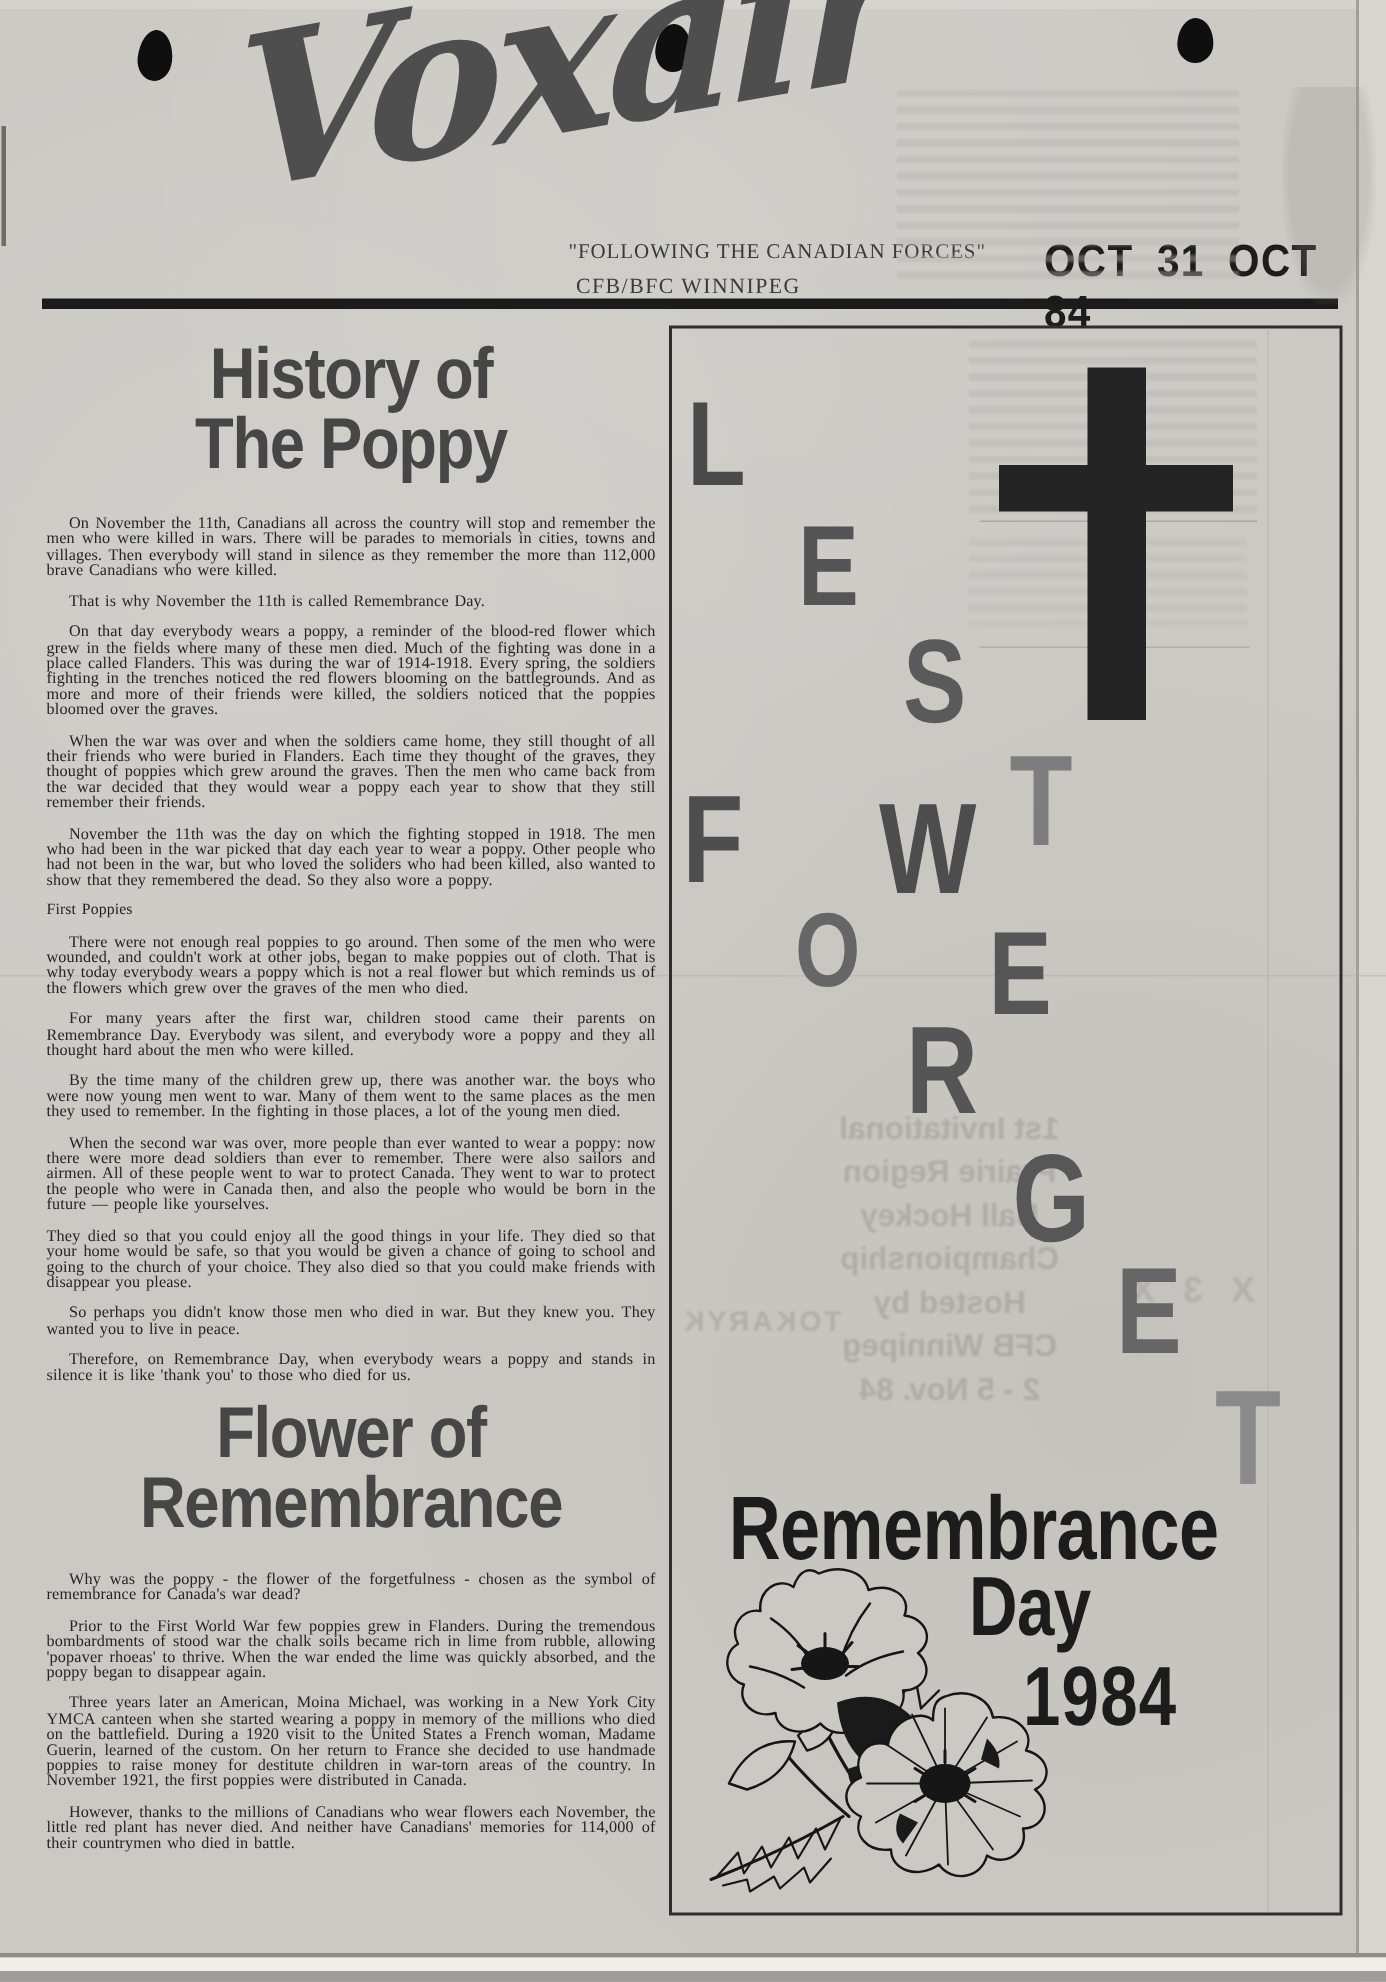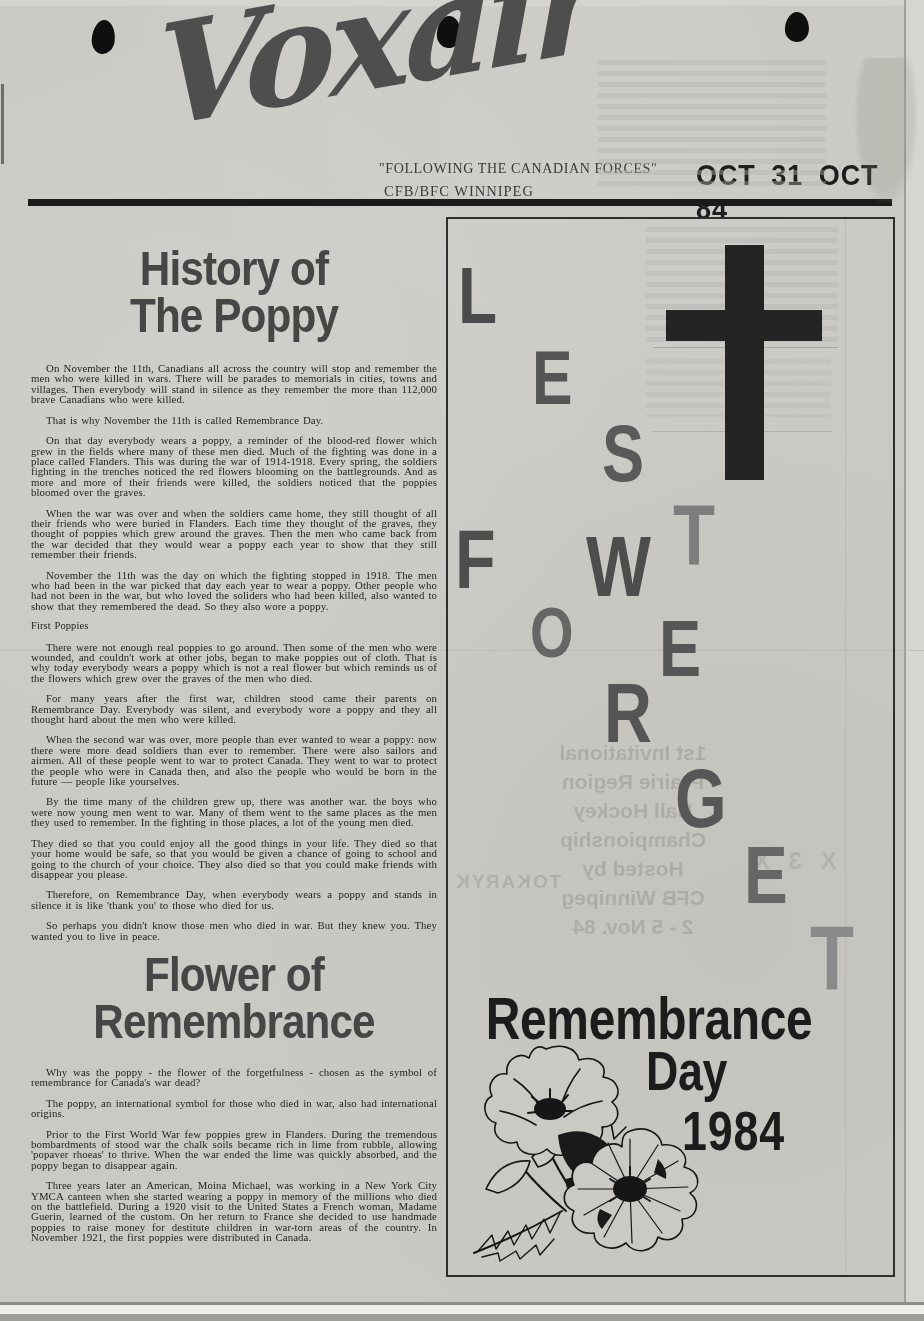--- a/index.html
+++ b/index.html
@@ -30,21 +30,21 @@
   .tagline2{position:absolute;left:384px;top:183px;font-size:14.5px;letter-spacing:1px;color:#3a3a3a;}
   .issue-date{position:absolute;left:696px;top:158px;font-family:"Liberation Sans",sans-serif;font-weight:700;
         font-size:30px;color:#1d1d1d;transform:scaleX(.9);transform-origin:left top;letter-spacing:1px;word-spacing:8px;}
   .masthead-rule{position:absolute;left:28px;top:199px;width:864px;height:7px;background:#1b1b1b;}
   .ghost-block{position:absolute;background:repeating-linear-gradient(#b4b3ae 0 5px,transparent 5px 11px);
         filter:blur(.6px);opacity:.4;}
   .gh-header{left:598px;top:60px;width:228px;height:132px;}
   .gh-corner{position:absolute;left:855px;top:58px;width:62px;height:145px;opacity:.22;
         background:radial-gradient(ellipse at 50% 40%,#8a897f 0 60%,transparent 75%);}
   
-  .left-col{position:absolute;left:21px;top:245px;width:426px;color:#242424;}
+  .left-col{position:absolute;left:21px;top:226px;width:426px;color:#242424;}
   .headline{font-family:"Liberation Sans",sans-serif;font-weight:700;font-size:48px;line-height:.98;
         transform:scaleX(.88);transform-origin:center top;text-align:center;color:#464646;
         letter-spacing:-1px;margin:0 0 24px;}
   .headline2{margin:8px 0 22px;}
   .body-p{font-size:10.8px;line-height:10.4px;text-align:justify;text-indent:15px;margin:10px;
         word-spacing:1px;letter-spacing:.1px;}
   .subhead{font-weight:normal;text-indent:0;font-size:10.5px;}
   .noindent{text-indent:0;}
   
   .panel{position:absolute;left:446px;top:217px;width:445px;height:1056px;border:2px solid #2e2e2e;}
@@ -105,36 +105,36 @@
     <div>
 
     <p class="body-p">On November the 11th, Canadians all across the country will stop and remember the men who were killed in wars. There will be parades to memorials in cities, towns and villages. Then everybody will stand in silence as they remember the more than 112,000 brave Canadians who were killed.</p>
         <p class="body-p">That is why November the 11th is called Remembrance Day.</p>
         <p class="body-p">On that day everybody wears a poppy, a reminder of the blood-red flower which grew in the fields where many of these men died. Much of the fighting was done in a place called Flanders. This was during the war of 1914-1918. Every spring, the soldiers fighting in the trenches noticed the red flowers blooming on the battlegrounds. And as more and more of their friends were killed, the soldiers noticed that the poppies bloomed over the graves.</p>
         <p class="body-p">When the war was over and when the soldiers came home, they still thought of all their friends who were buried in Flanders. Each time they thought of the graves, they thought of poppies which grew around the graves. Then the men who came back from the war decided that they would wear a poppy each year to show that they still remember their friends.</p>
         <p class="body-p">November the 11th was the day on which the fighting stopped in 1918. The men who had been in the war picked that day each year to wear a poppy. Other people who had not been in the war, but who loved the soliders who had been killed, also wanted to show that they remembered the dead. So they also wore a poppy.</p>
         <p class="body-p subhead">First Poppies</p>
         <p class="body-p">There were not enough real poppies to go around. Then some of the men who were wounded, and couldn't work at other jobs, began to make poppies out of cloth. That is why today everybody wears a poppy which is not a real flower but which reminds us of the flowers which grew over the graves of the men who died.</p>
         <p class="body-p">For many years after the first war, children stood came their parents on Remembrance Day. Everybody was silent, and everybody wore a poppy and they all thought hard about the men who were killed.</p>
+        <p class="body-p">By the time many of the children grew up, there was another war. the boys who were now young men went to war. Many of them went to the same places as the men they used to remember. In the fighting in those places, a lot of the young men died.</p>
         <p class="body-p">When the second war was over, more people than ever wanted to wear a poppy: now there were more dead soldiers than ever to remember. There were also sailors and airmen. All of these people went to war to protect Canada. They went to war to protect the people who were in Canada then, and also the people who would be born in the future — people like yourselves.</p>
-        <p class="body-p">By the time many of the children grew up, there was another war. the boys who were now young men went to war. Many of them went to the same places as the men they used to remember. In the fighting in those places, a lot of the young men died.</p>
         <p class="body-p noindent">They died so that you could enjoy all the good things in your life. They died so that your home would be safe, so that you would be given a chance of going to school and going to the church of your choice. They also died so that you could make friends with disappear you please.</p>
+        <p class="body-p">So perhaps you didn't know those men who died in war. But they knew you. They wanted you to live in peace.</p>
         <p class="body-p">Therefore, on Remembrance Day, when everybody wears a poppy and stands in silence it is like 'thank you' to those who died for us.</p>
-        <p class="body-p">So perhaps you didn't know those men who died in war. But they knew you. They wanted you to live in peace.</p>
       </div>
     <div class="headline headline2">
       <div>Flower of</div>
       <div>Remembrance</div>
     </div>
     <div>
 
     <p class="body-p">Why was the poppy - the flower of the forgetfulness - chosen as the symbol of remembrance for Canada's war dead?</p>
-        <p class="body-p">The poppy, an international symbol for those who died in war, also had international origins.</p>
         <p class="body-p">Prior to the First World War few poppies grew in Flanders. During the tremendous bombardments of stood war the chalk soils became rich in lime from rubble, allowing 'popaver rhoeas' to thrive. When the war ended the lime was quickly absorbed, and the poppy began to disappear again.</p>
         <p class="body-p">Three years later an American, Moina Michael, was working in a New York City YMCA canteen when she started wearing a poppy in memory of the millions who died on the battlefield. During a 1920 visit to the United States a French woman, Madame Guerin, learned of the custom. On her return to France she decided to use handmade poppies to raise money for destitute children in war-torn areas of the country. In November 1921, the first poppies were distributed in Canada.</p>
+        <p class="body-p">However, thanks to the millions of Canadians who wear flowers each November, the little red plant has never died. And neither have Canadians' memories for 114,000 of their countrymen who died in battle.</p>
       </div>
   </section>
 
   <section class="panel">
     <div class="ghost-block gh-p1"></div>
     <div class="ghost-block gh-p2"></div>
     <div class="gh-rule1"></div>
     <div class="gh-rule2"></div>
     <div class="panel-crease"></div>
 

